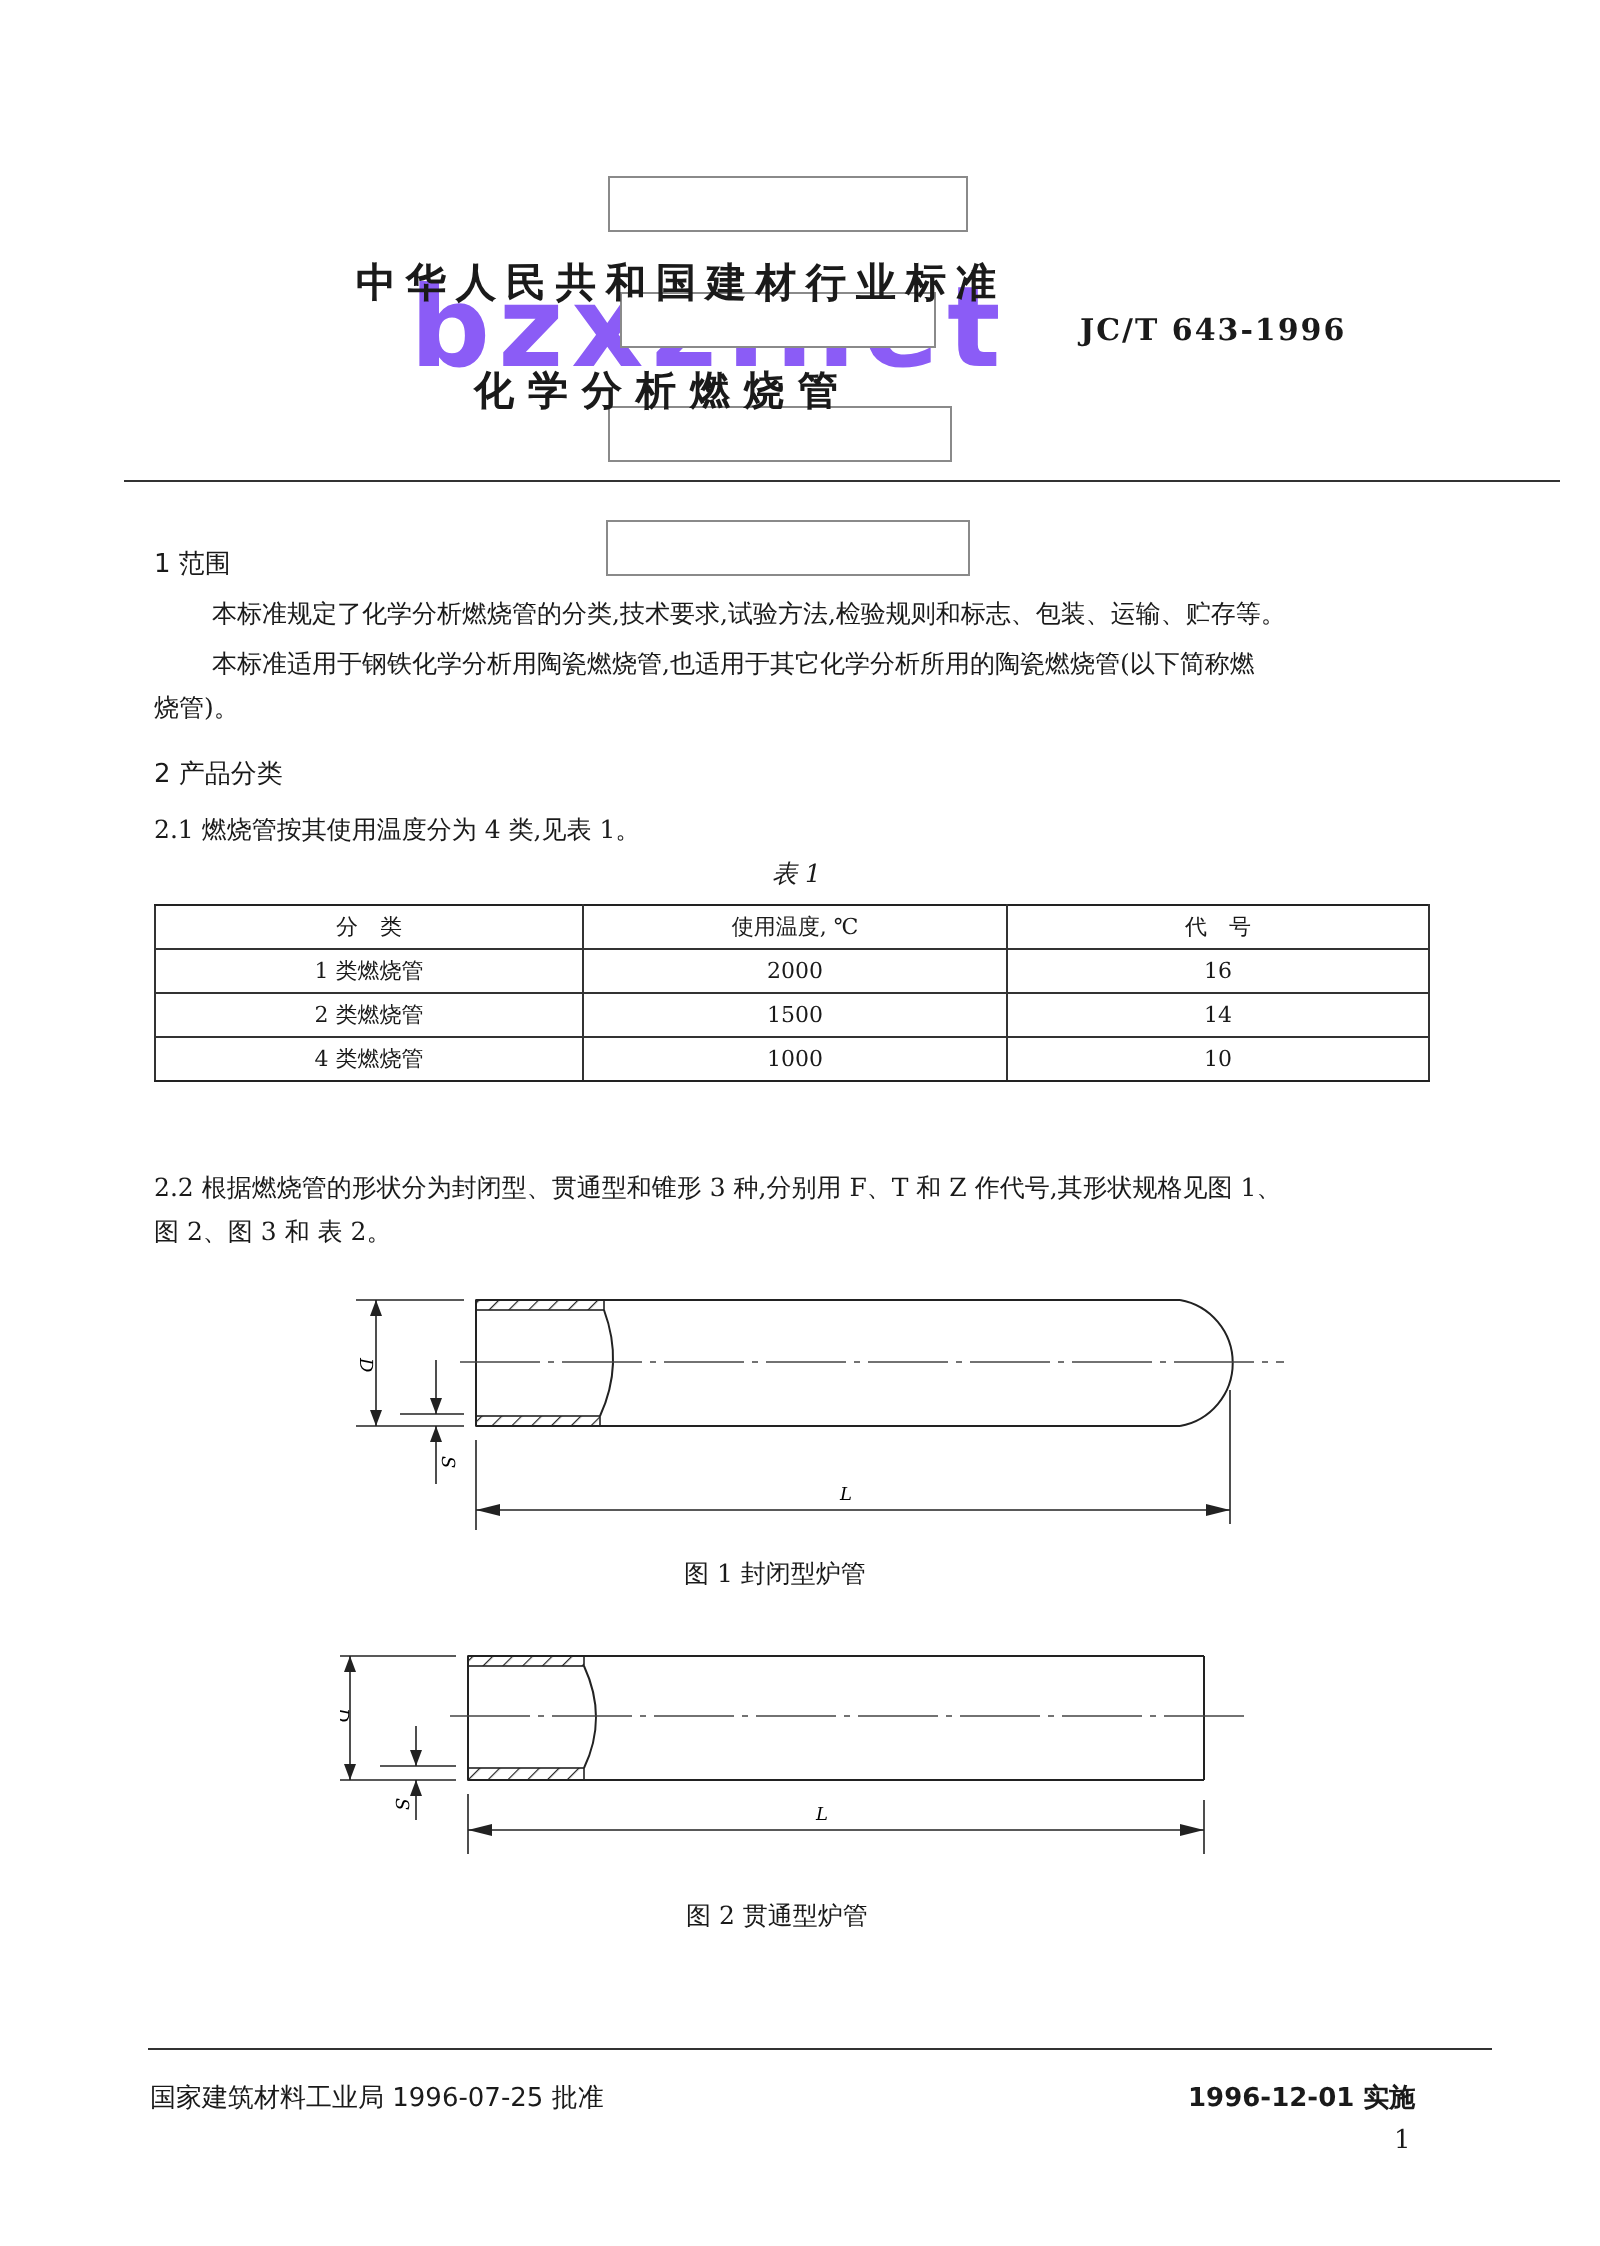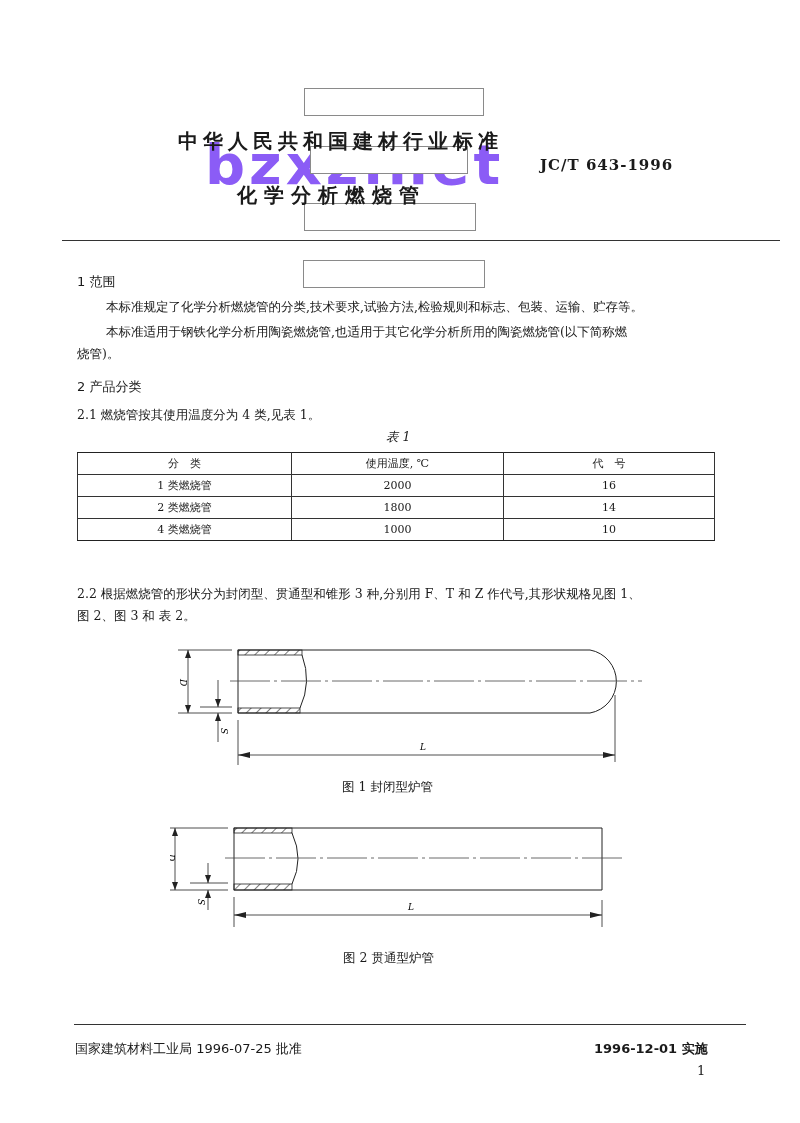--- a/index.html
+++ b/index.html
@@ -57,21 +57,21 @@
     <td style="width:211px;">使用温度, ℃</td>
     <td>代　号</td>
   </tr>
   <tr>
     <td>1 类燃烧管</td>
     <td>2000</td>
     <td>16</td>
   </tr>
   <tr>
     <td>2 类燃烧管</td>
-    <td>1800</td>
+    <td>1500</td>
     <td>14</td>
   </tr>
   <tr>
     <td>4 类燃烧管</td>
     <td>1000</td>
     <td>10</td>
   </tr>
 </tbody>
   </table>
 

